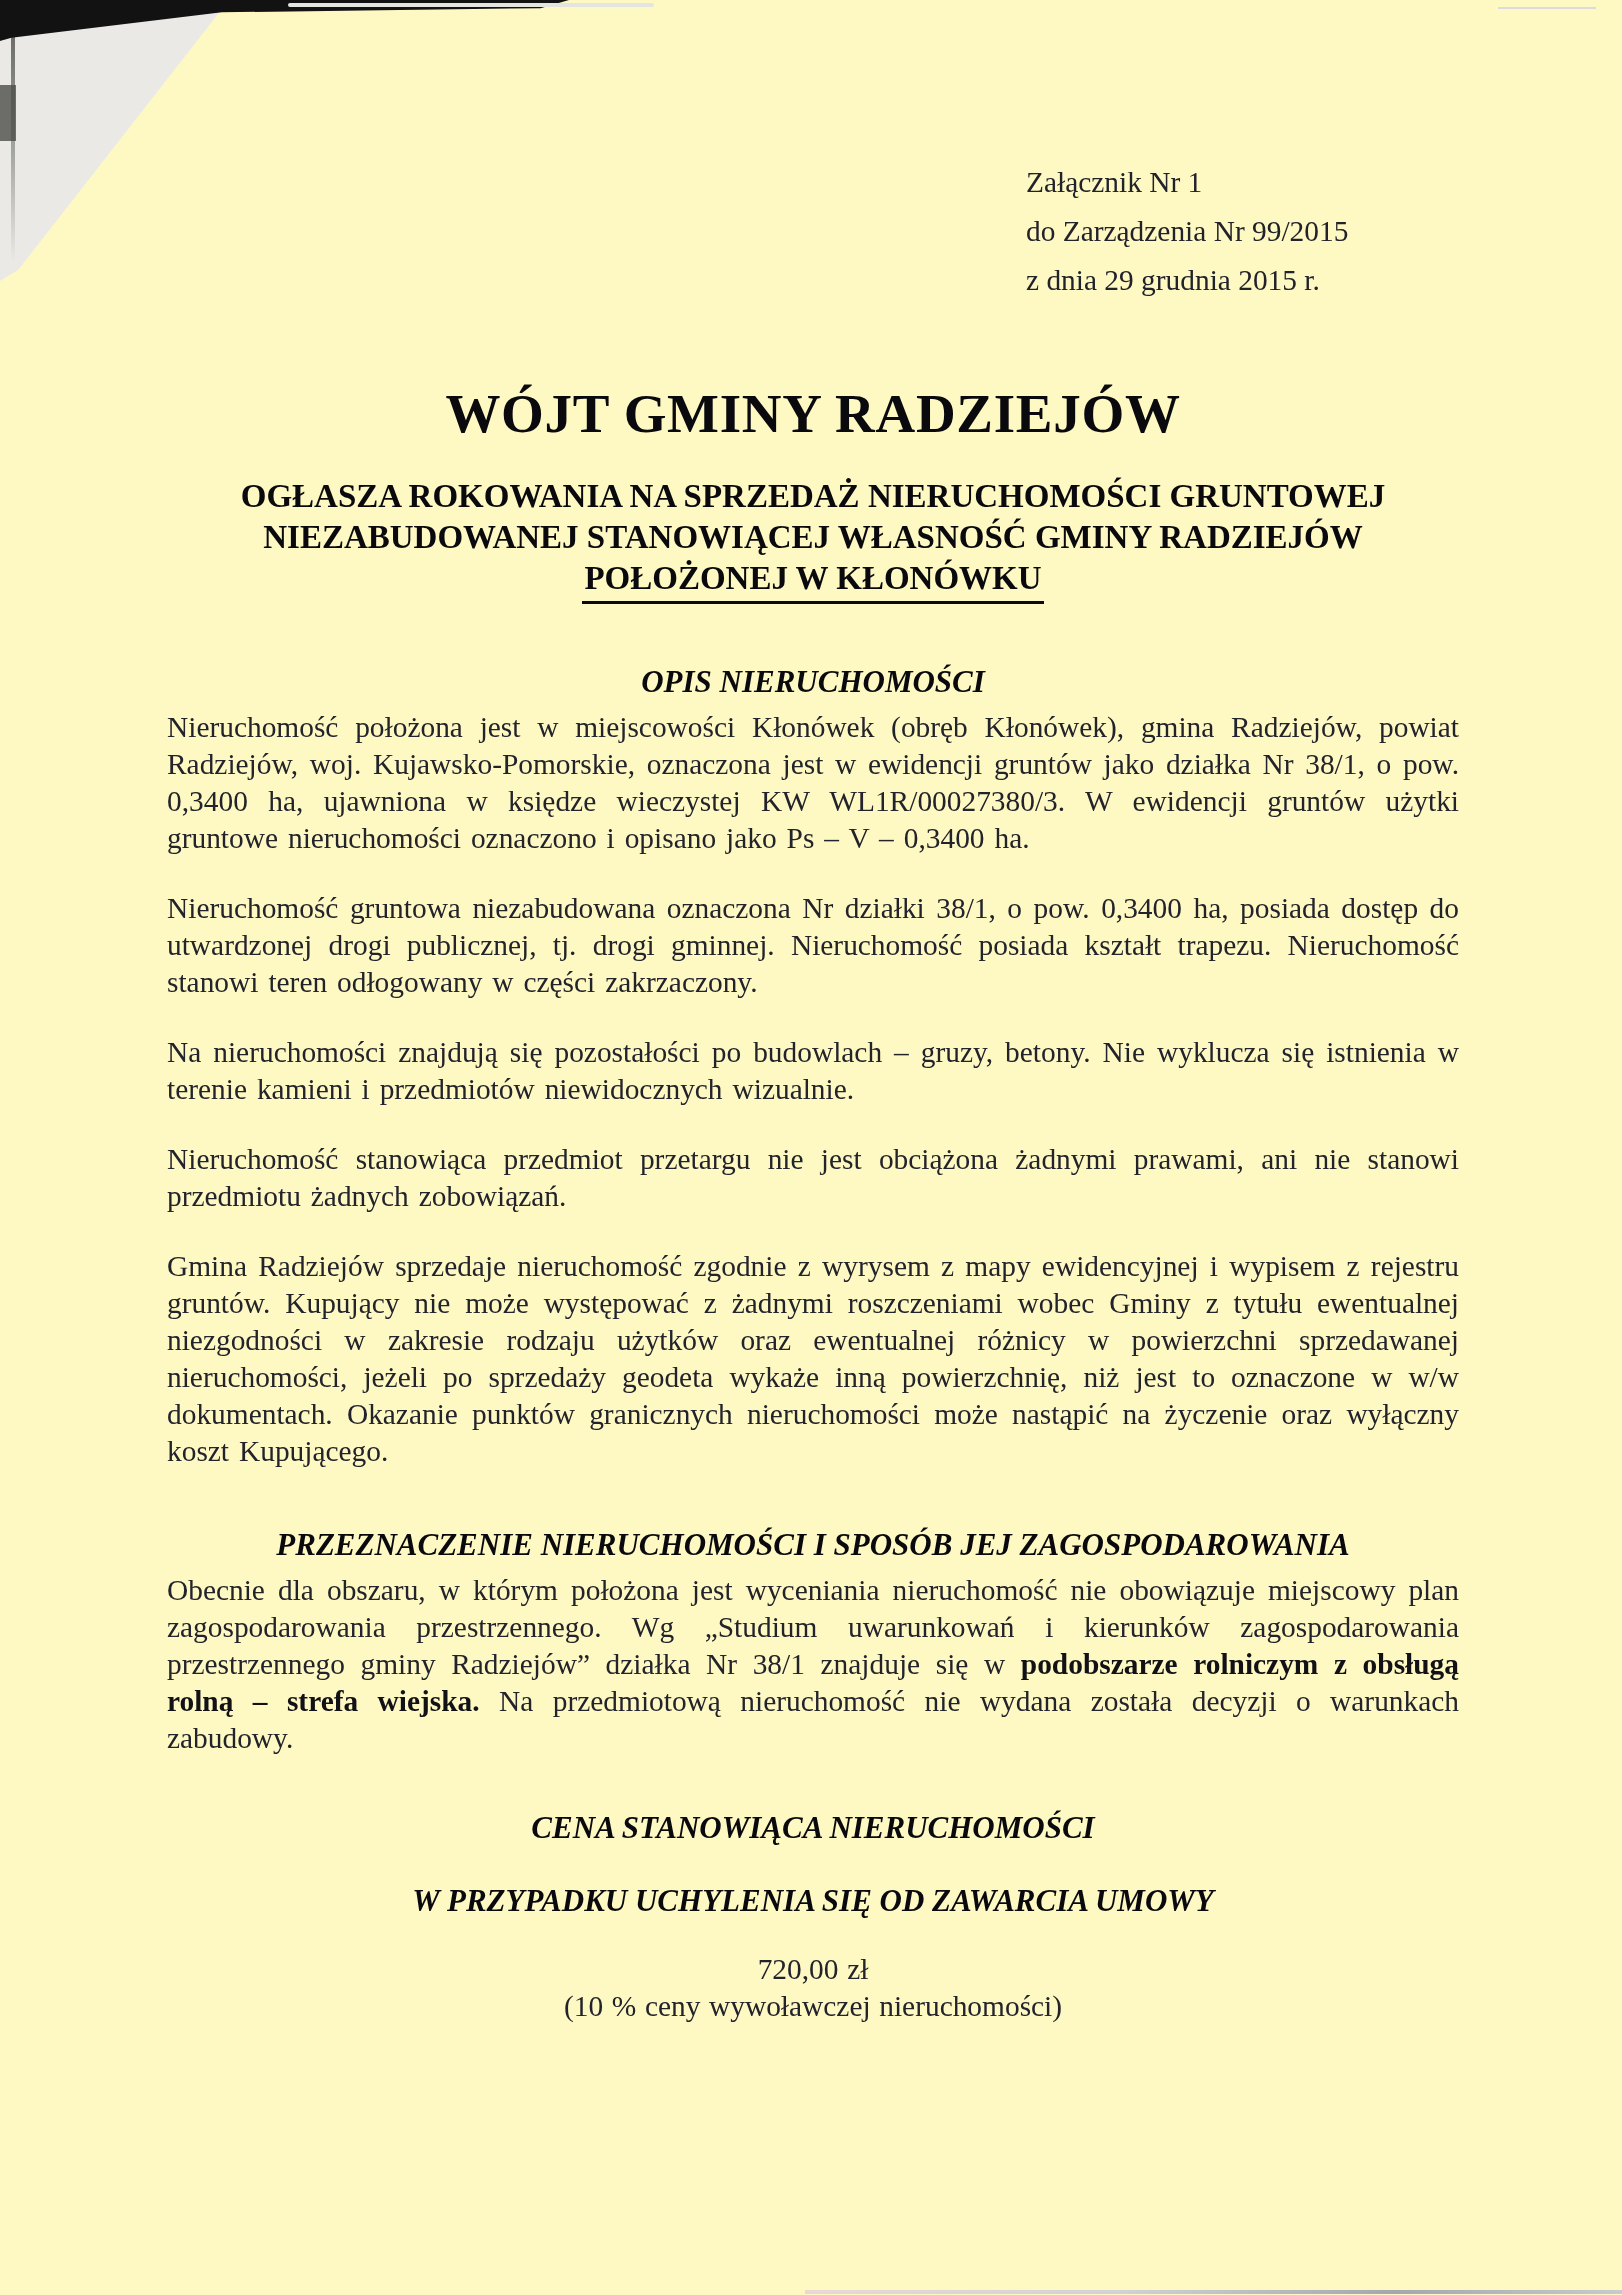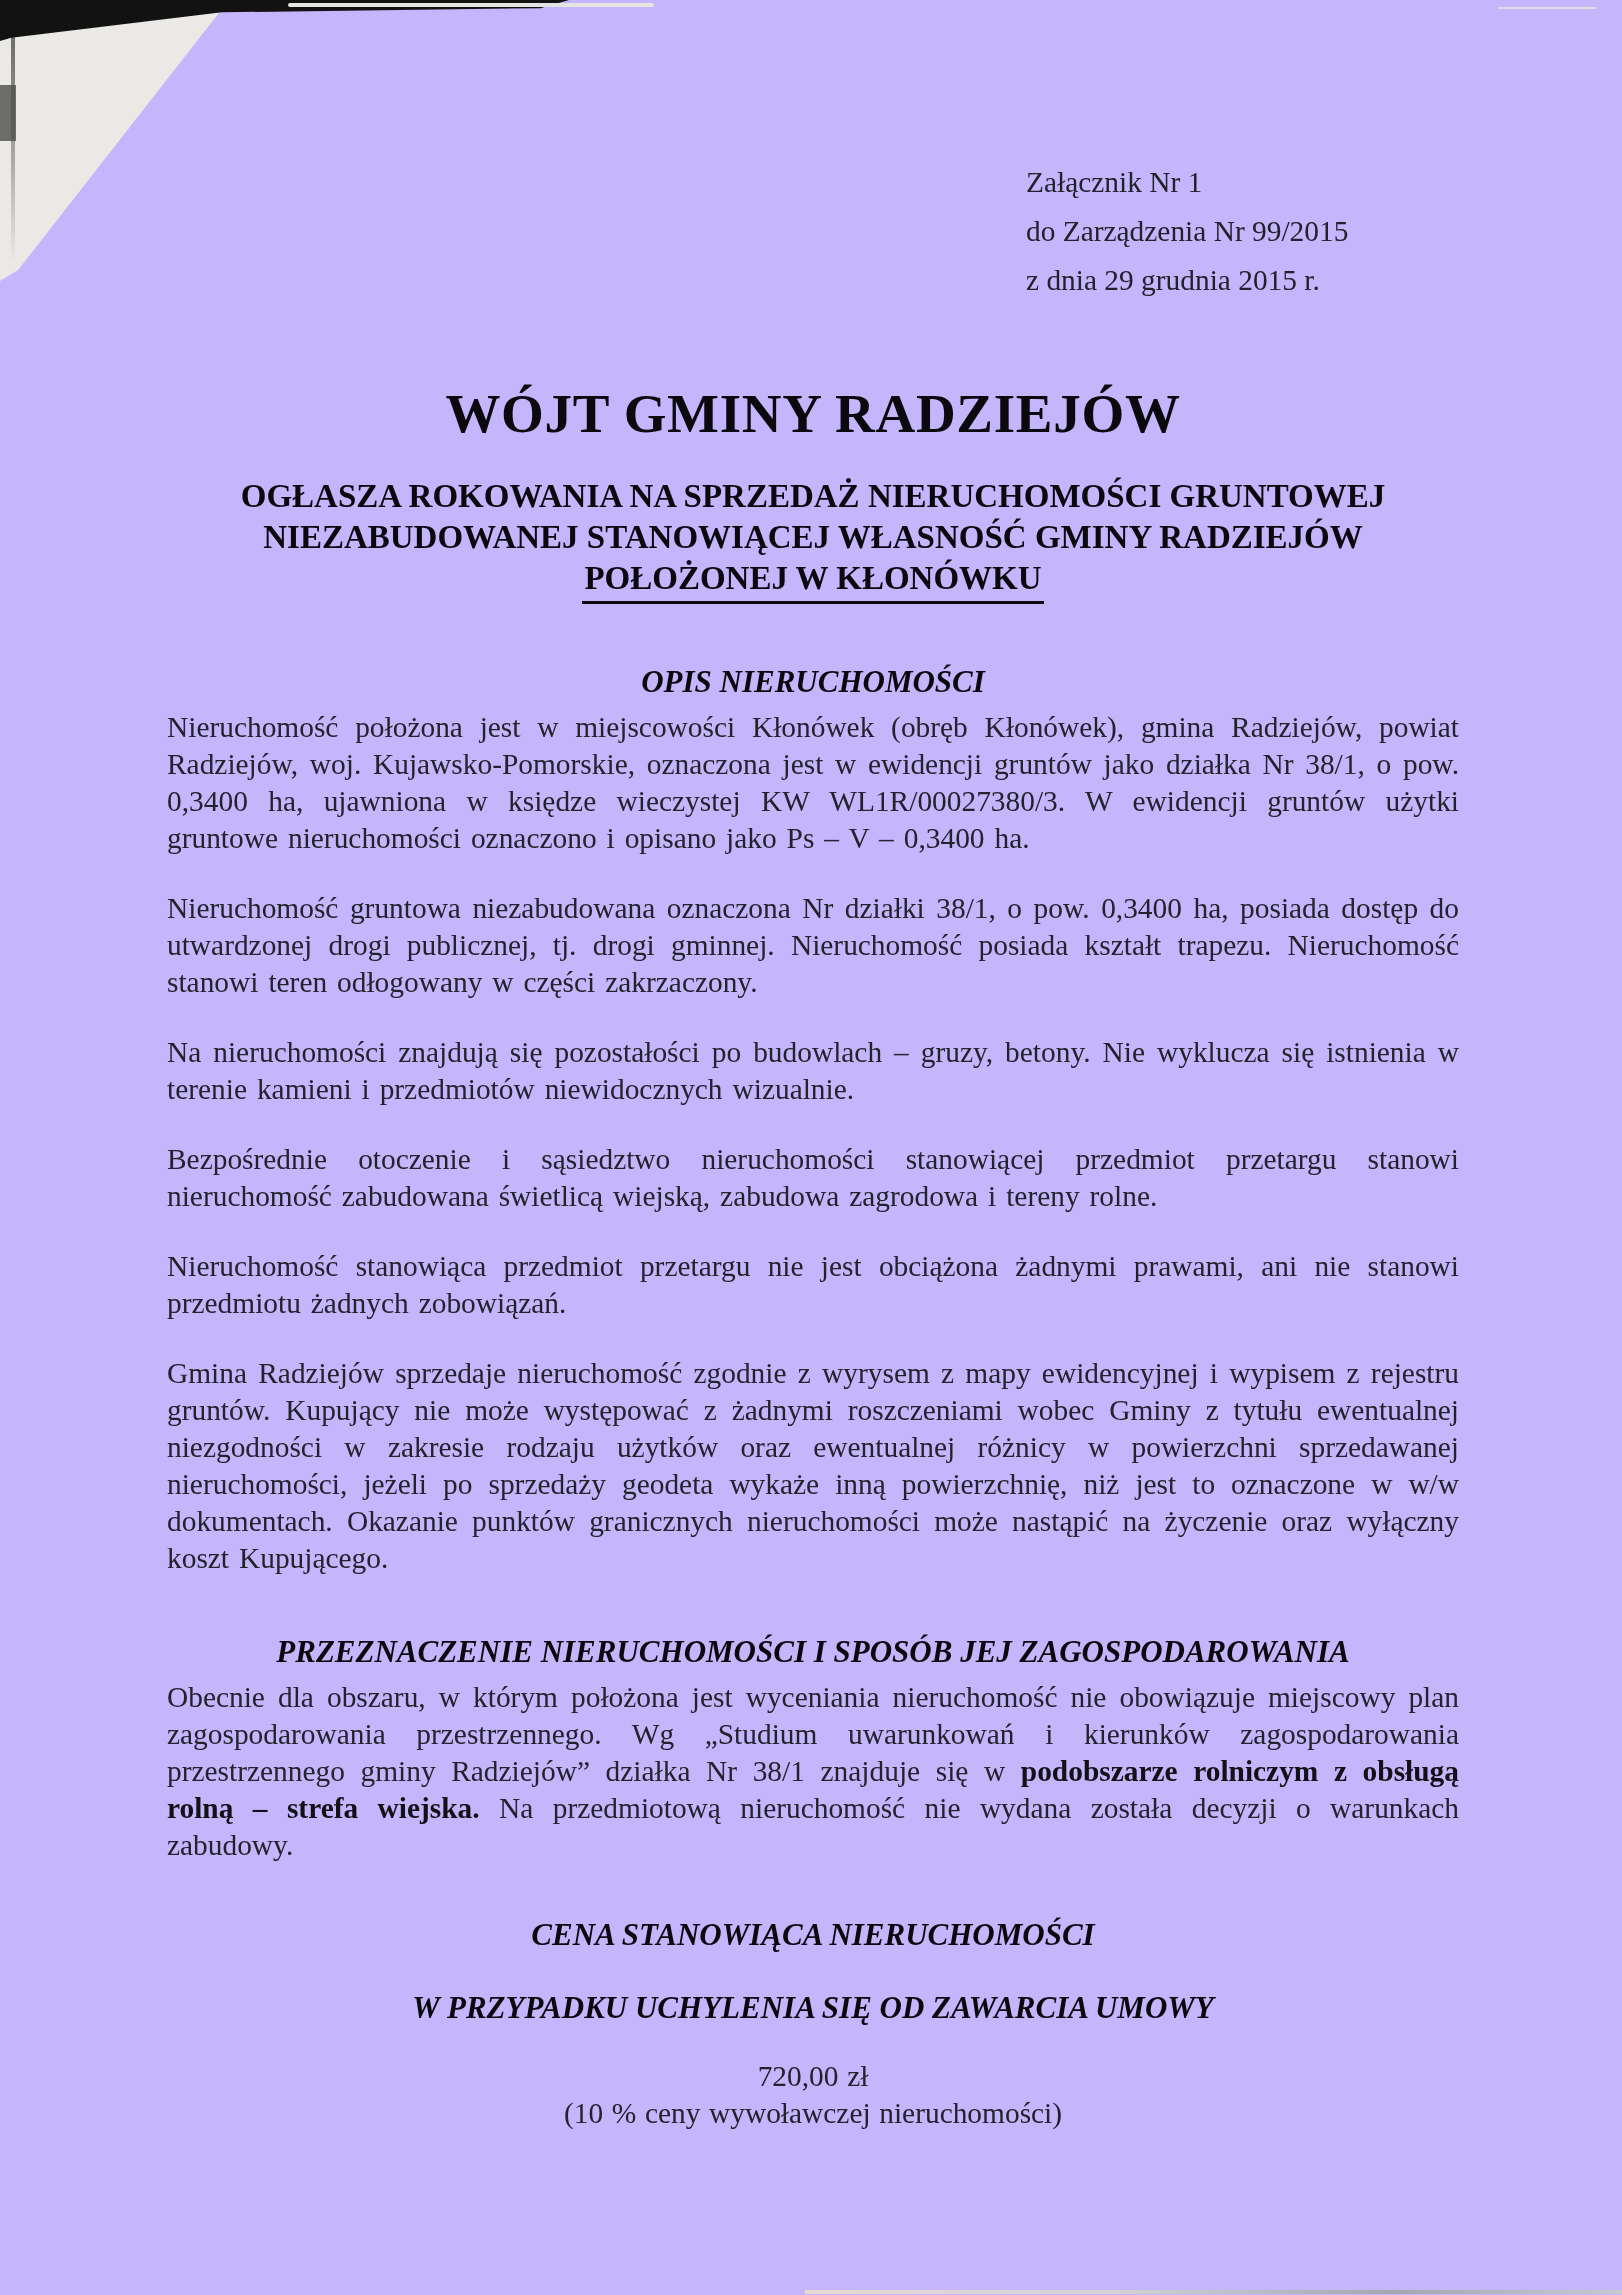--- a/index.html
+++ b/index.html
@@ -1,19 +1,19 @@
 <!DOCTYPE html>
 <html lang="pl" style="font-size:10.5px"><head>
 <meta charset="utf-8">
 <style>
   html,body{margin:0;padding:0;background:#777;}
   .page{
     position:relative;
     width:1623px;height:2295px;
-    background:#c4b5fd;
+    background:#fef9c3;
     overflow:hidden;
     font-family:"Liberation Serif","DejaVu Serif",serif;
     color:#23232b;
     box-sizing:border-box;
   }
   
   .corner-gray{
     position:absolute;left:0;top:0;width:229px;height:281px;
     background:#ebe9e5;
     clip-path:polygon(0 0,100% 0,8% 96%,0 100%);
@@ -124,21 +124,20 @@
         <span>POŁOŻONEJ W KŁONÓWKU</span>
       </div>
     </div>
 
     <div id="sections">
         <section class="doc-section sec-0">
           <div class="section-heading"><div>OPIS NIERUCHOMOŚCI</div></div>
           <p class="block justify"><span>Nieruchomość położona jest w miejscowości Kłonówek (obręb Kłonówek), gmina Radziejów, powiat Radziejów, woj. Kujawsko-Pomorskie, oznaczona jest w ewidencji gruntów jako działka Nr 38/1, o pow. 0,3400 ha, ujawniona w księdze wieczystej KW WL1R/00027380/3. W ewidencji gruntów użytki gruntowe nieruchomości oznaczono i opisano jako Ps – V – 0,3400 ha.</span></p>
           <p class="block justify"><span>Nieruchomość gruntowa niezabudowana oznaczona Nr działki 38/1, o pow. 0,3400 ha, posiada dostęp do utwardzonej drogi publicznej, tj. drogi gminnej. Nieruchomość posiada kształt trapezu. Nieruchomość stanowi teren odłogowany w części zakrzaczony.</span></p>
           <p class="block justify"><span>Na nieruchomości znajdują się pozostałości po budowlach – gruzy, betony. Nie wyklucza się istnienia w terenie kamieni i przedmiotów niewidocznych wizualnie.</span></p>
-          <p class="block justify"><span>Bezpośrednie otoczenie i sąsiedztwo nieruchomości stanowiącej przedmiot przetargu stanowi nieruchomość zabudowana świetlicą wiejską, zabudowa zagrodowa i tereny rolne.</span></p>
           <p class="block justify"><span>Nieruchomość stanowiąca przedmiot przetargu nie jest obciążona żadnymi prawami, ani nie stanowi przedmiotu żadnych zobowiązań.</span></p>
           <p class="block justify"><span>Gmina Radziejów sprzedaje nieruchomość zgodnie z wyrysem z mapy ewidencyjnej i wypisem z rejestru gruntów. Kupujący nie może występować z żadnymi roszczeniami wobec Gminy z tytułu ewentualnej niezgodności w zakresie rodzaju użytków oraz ewentualnej różnicy w powierzchni sprzedawanej nieruchomości, jeżeli po sprzedaży geodeta wykaże inną powierzchnię, niż jest to oznaczone w w/w dokumentach. Okazanie punktów granicznych nieruchomości może nastąpić na życzenie oraz wyłączny koszt Kupującego.</span></p>
         </section>
         <section class="doc-section sec-1">
           <div class="section-heading"><div>PRZEZNACZENIE NIERUCHOMOŚCI I SPOSÓB JEJ ZAGOSPODAROWANIA</div></div>
           <p class="block justify"><span>Obecnie dla obszaru, w którym położona jest wyceniania nieruchomość nie obowiązuje miejscowy plan zagospodarowania przestrzennego. Wg „Studium uwarunkowań i kierunków zagospodarowania przestrzennego gminy Radziejów” działka Nr 38/1 znajduje się w </span><b>podobszarze rolniczym z obsługą rolną – strefa wiejska.</b><span> Na przedmiotową nieruchomość nie wydana została decyzji o warunkach zabudowy.</span></p>
         </section>
         <section class="doc-section sec-2">
           <div class="section-heading"><div>CENA STANOWIĄCA NIERUCHOMOŚCI</div></div>
         </section>

